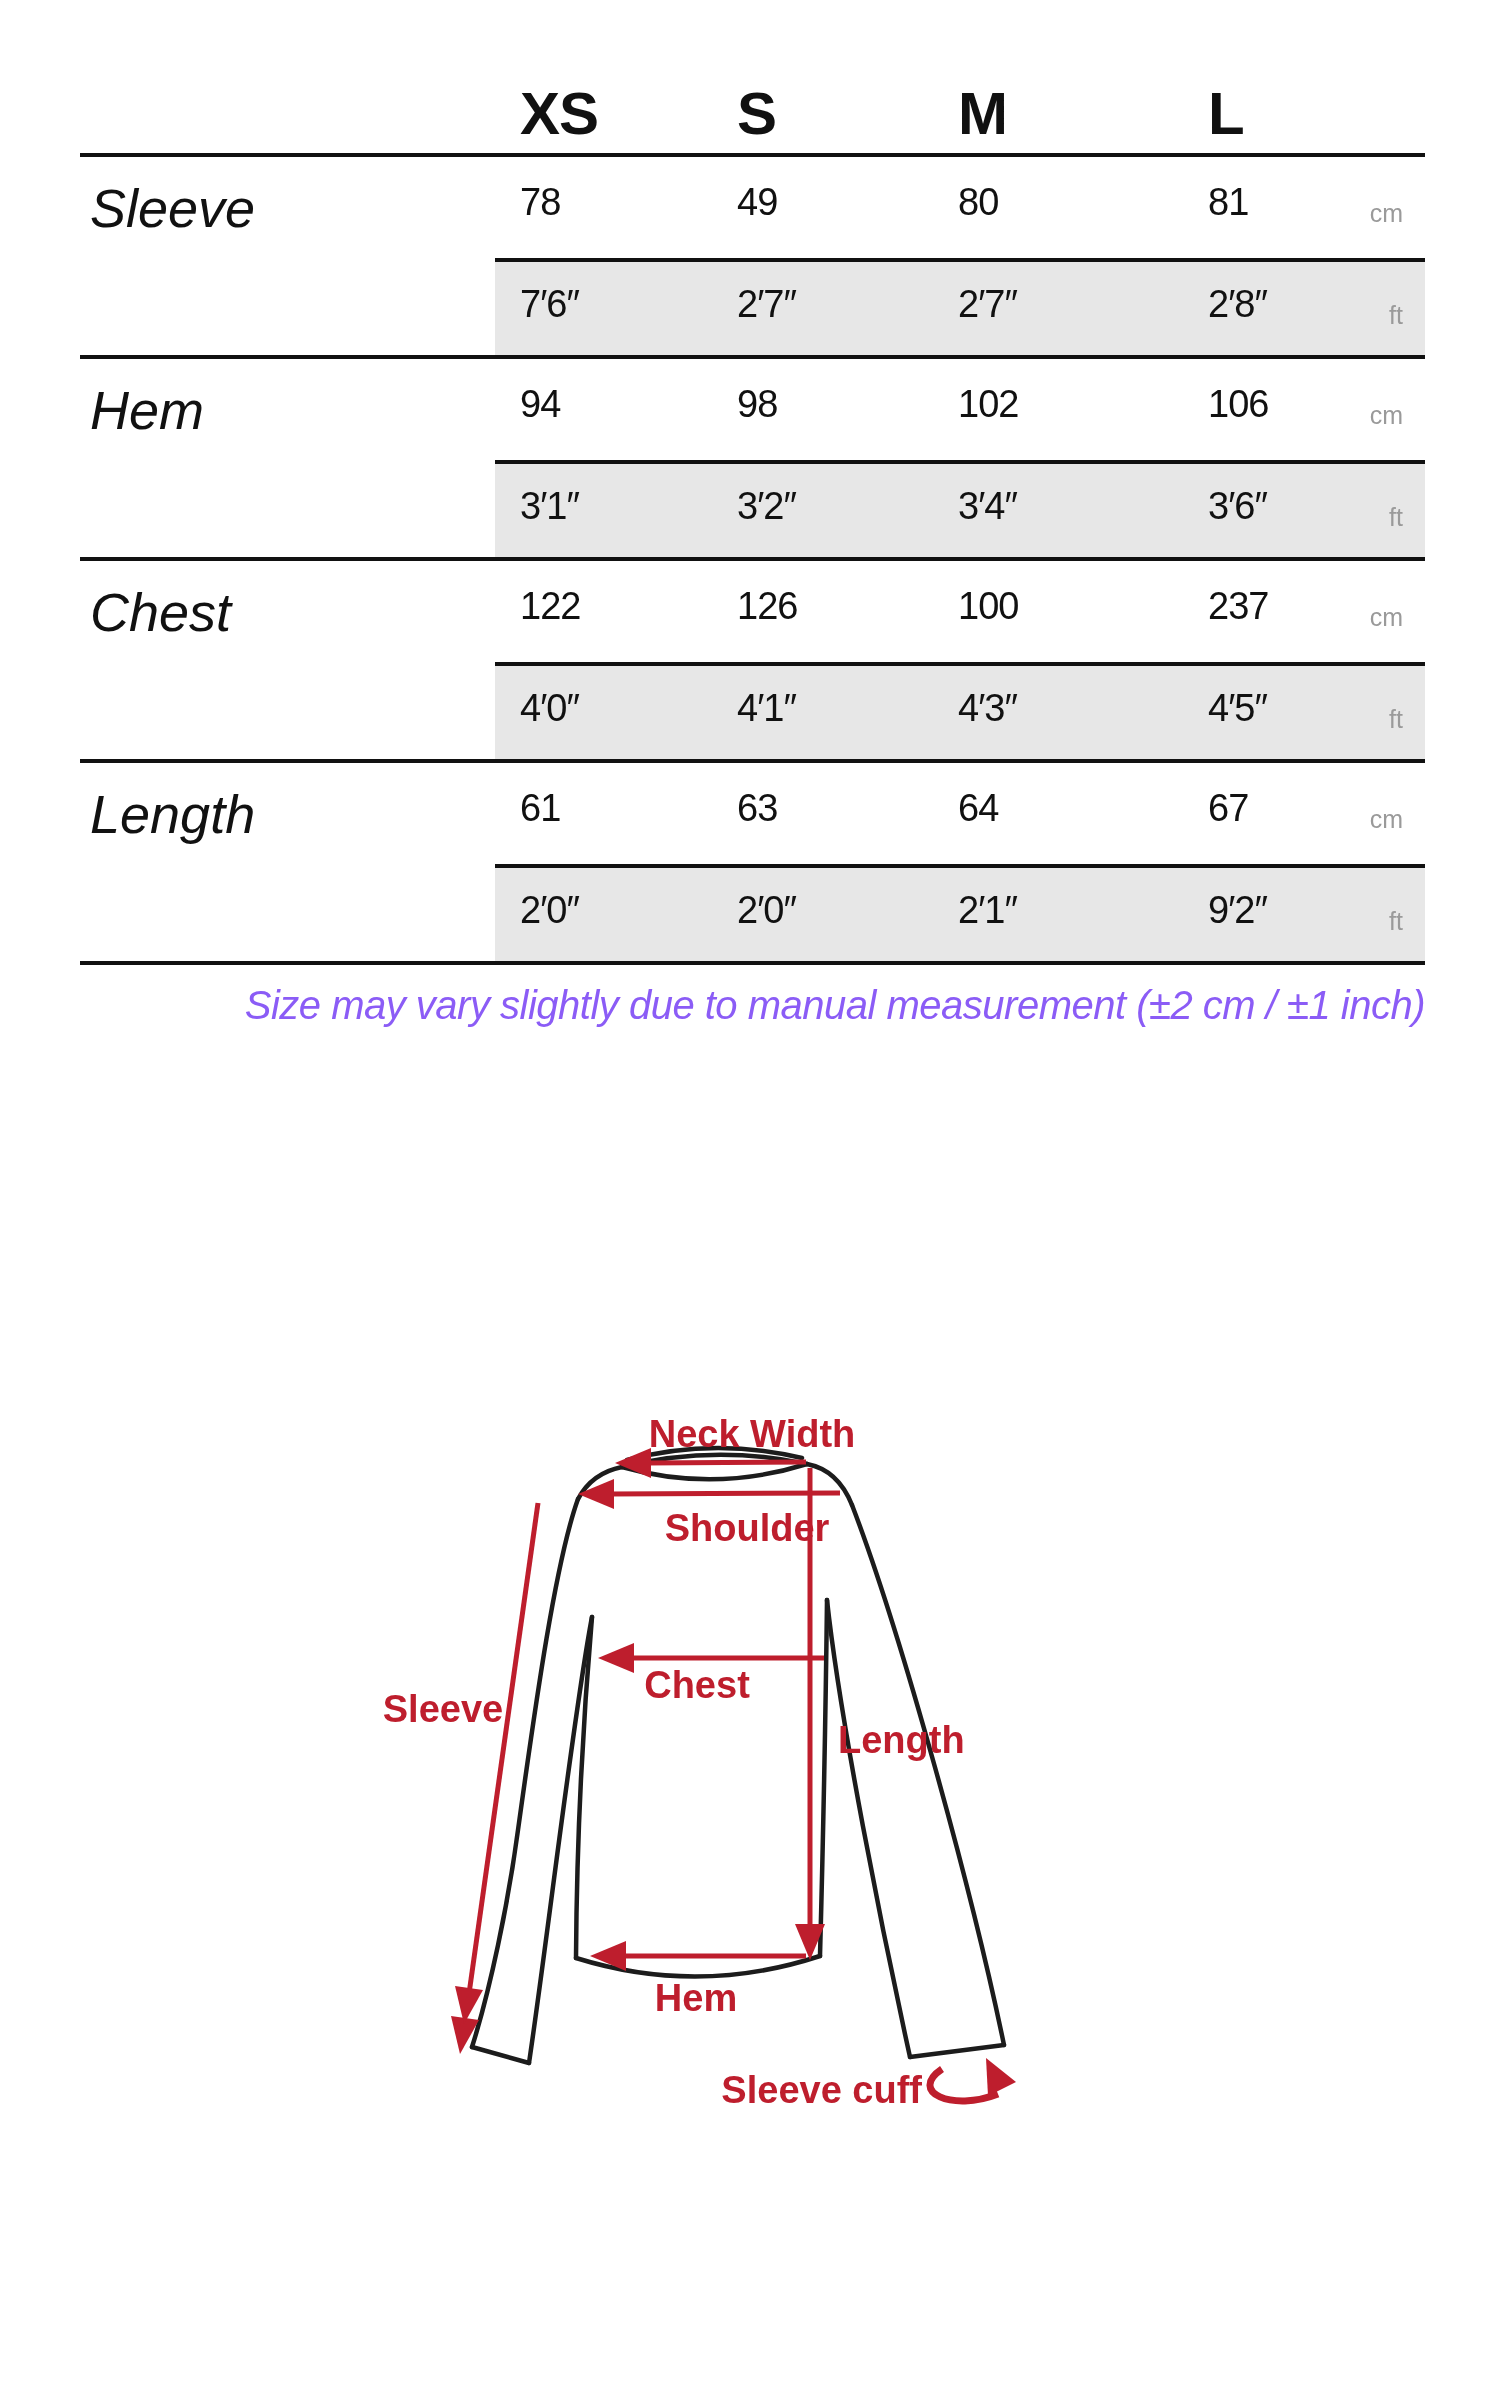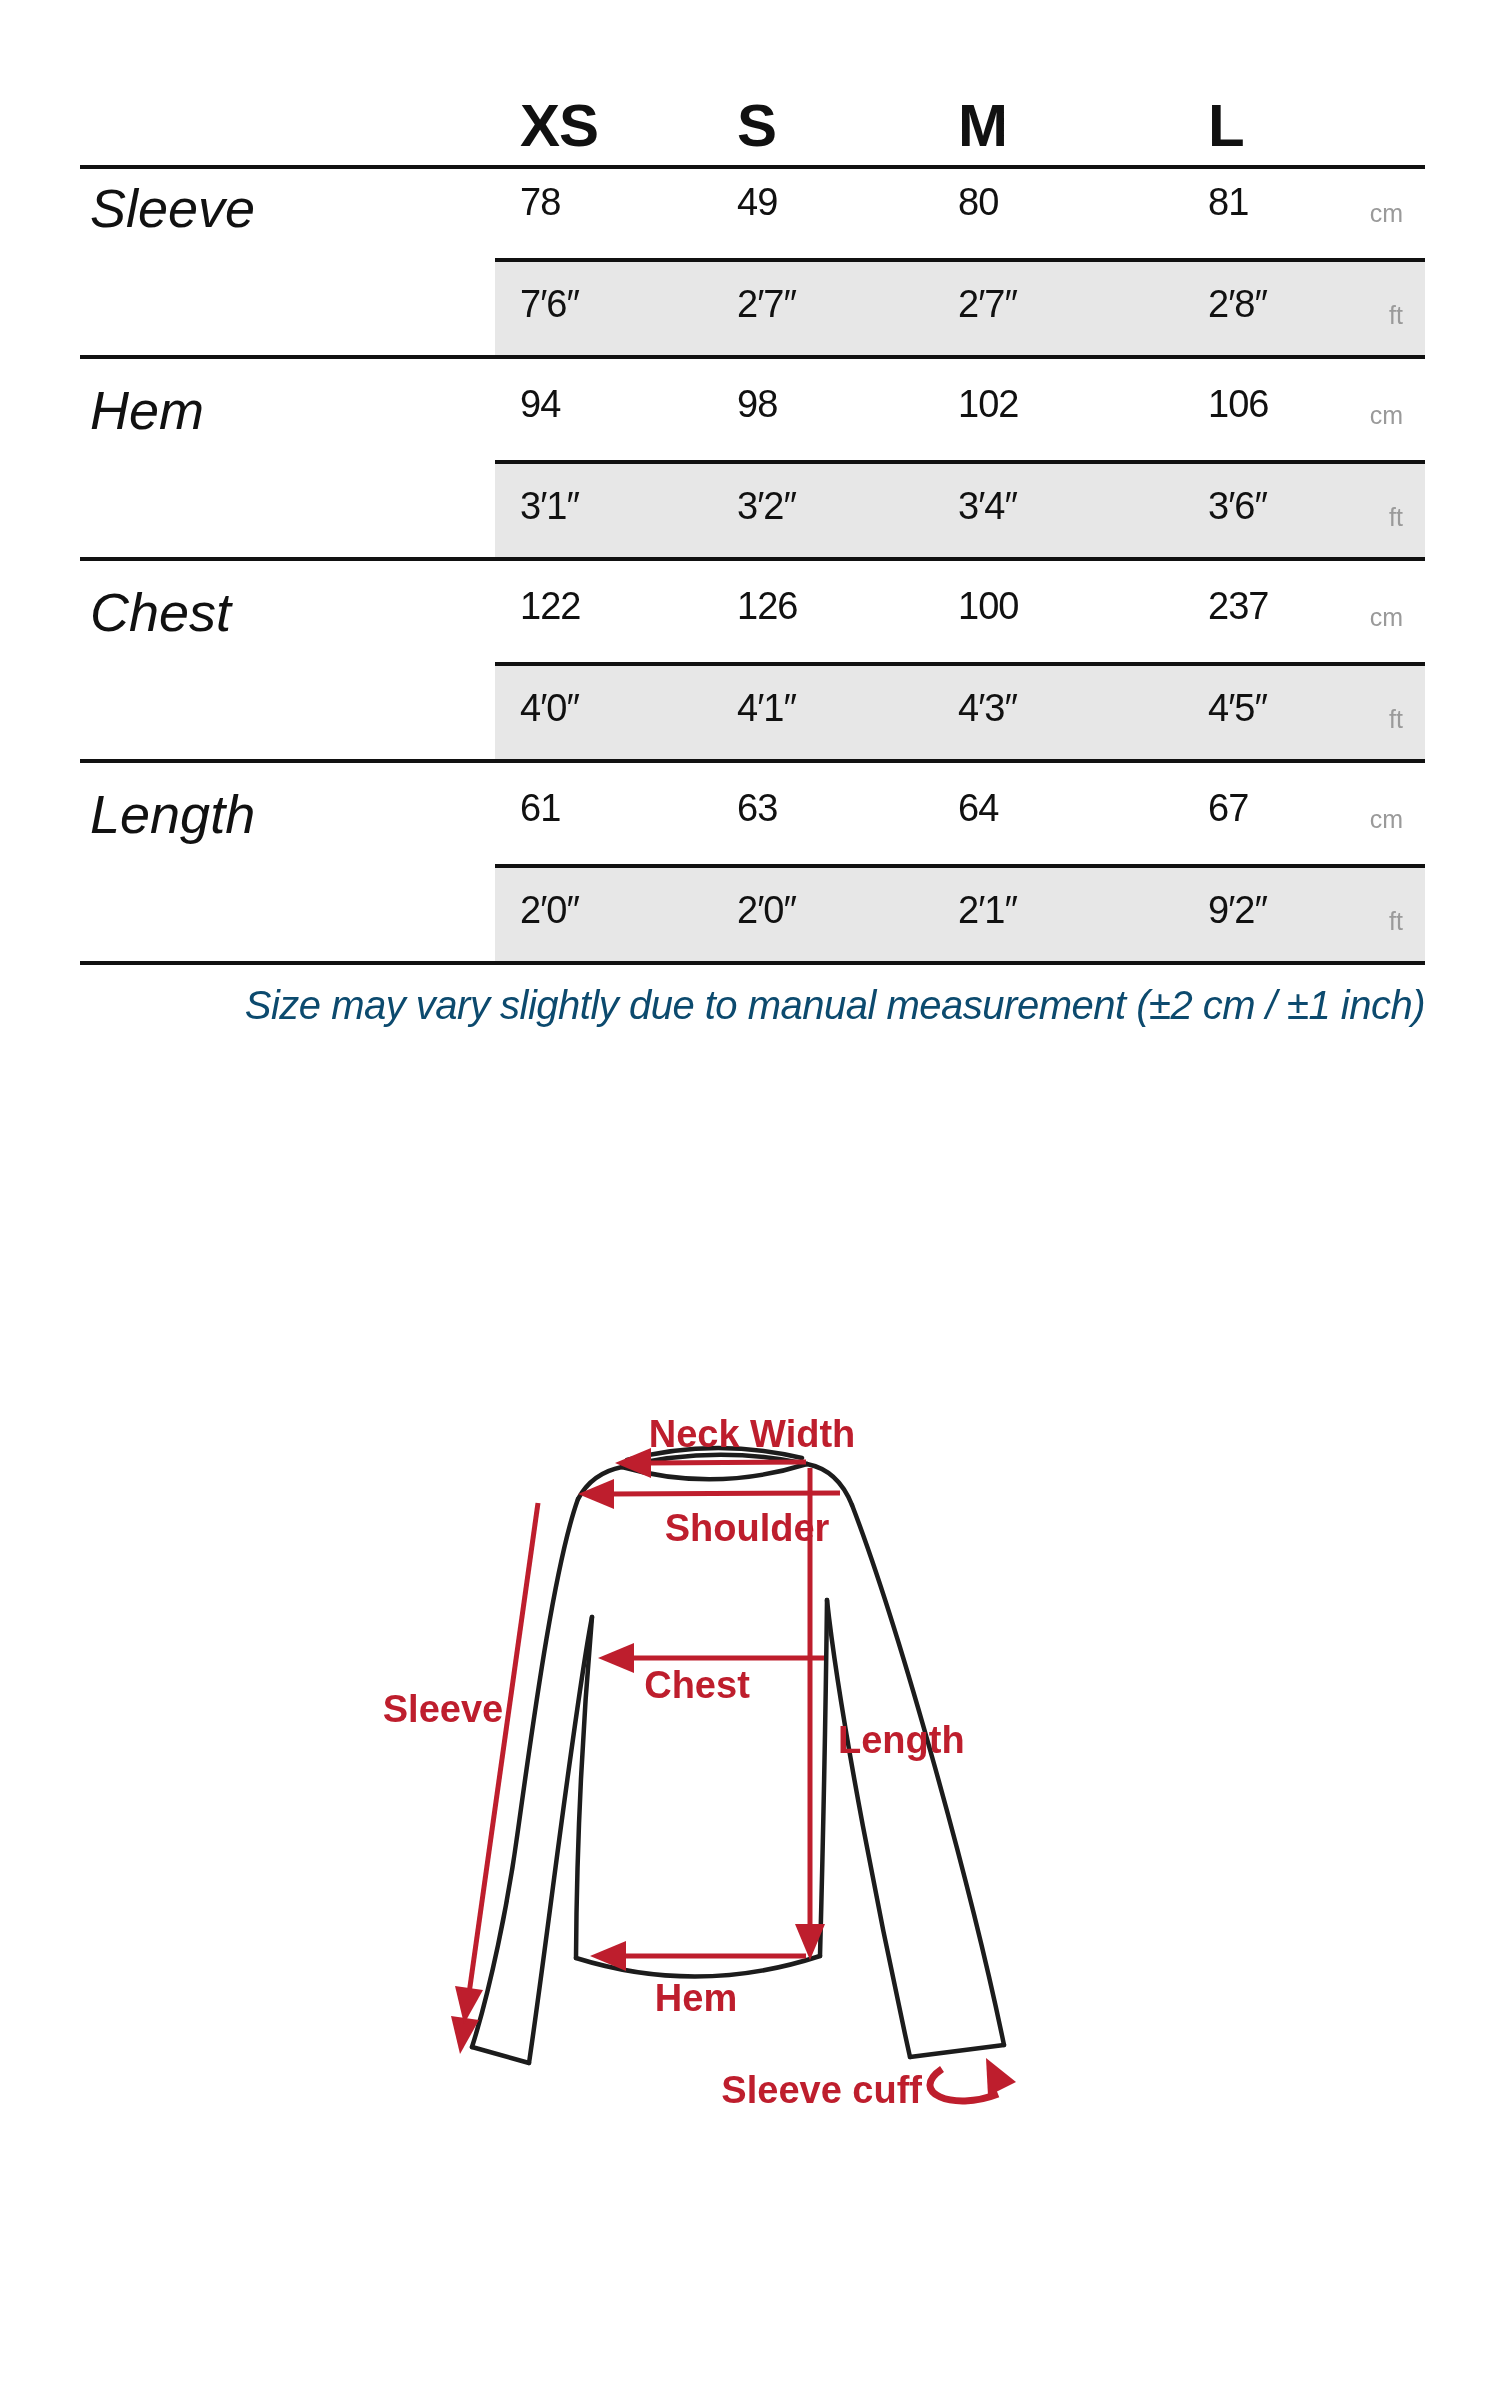--- a/index.html
+++ b/index.html
@@ -1,33 +1,33 @@
 <!DOCTYPE html>
 <html><head>
 <meta charset="utf-8">
 <style>
   html,body{margin:0;padding:0;background:#fff;}
   .sheet{position:relative;width:1500px;height:2400px;background:#ffffff;overflow:hidden;
          font-family:"Liberation Sans","DejaVu Sans",sans-serif;color:#111;}
   .tbl{position:absolute;left:80px;top:0;width:1345px;height:969px;}
-  .thead{position:absolute;left:0;top:12px;width:100%;height:157px;}
+  .thead{position:absolute;left:0;top:0;width:100%;height:157px;}
   .size-h{position:absolute;top:84px;font-size:60px;font-weight:bold;line-height:1;letter-spacing:-1px;}
   .rule{position:absolute;left:0;right:0;height:4px;background:#111;}
   .section{position:absolute;left:0;width:100%;height:202px;}
   .band{position:absolute;left:415px;right:0;top:101px;bottom:0;background:#e7e7e7;border-top:4px solid #111;box-sizing:border-box;}
   .divider{position:absolute;left:0;right:0;bottom:0;height:4px;background:#111;}
   .rowlabel{position:absolute;left:10px;top:24px;font-size:54px;font-style:italic;line-height:1;}
   .val{position:absolute;font-size:38px;line-height:1;letter-spacing:-1px;}
   .val.cm{top:26px;}
   .val.ft{top:128px;}
   .c0{left:440px;} .c1{left:657px;} .c2{left:878px;} .c3{left:1128px;}
   .unit{position:absolute;right:22px;font-size:25px;color:#9a9a9a;line-height:1;}
   .unit.ucm{top:44px;}
   .unit.uft{top:146px;}
-  .note{position:absolute;right:75px;top:983px;font-size:40px;font-style:italic;color:#0c4a6e;letter-spacing:-0.5px;}
+  .note{position:absolute;right:75px;top:983px;font-size:40px;font-style:italic;color:#8b5cf6;letter-spacing:-0.5px;}
   .diagram-svg{position:absolute;left:0;top:0;}
   .dlabel{font-family:"Liberation Sans","DejaVu Sans",sans-serif;font-size:38px;font-weight:bold;fill:#be1e2d;}
   .redln{stroke:#be1e2d;stroke-width:5;fill:none;}
   .redfill{fill:#be1e2d;stroke:none;}
   .outline{stroke:#1c1c1c;stroke-width:4.5;fill:none;stroke-linecap:round;stroke-linejoin:round;}
 </style>
 </head>
 <body>
 
 <div class="sheet">

